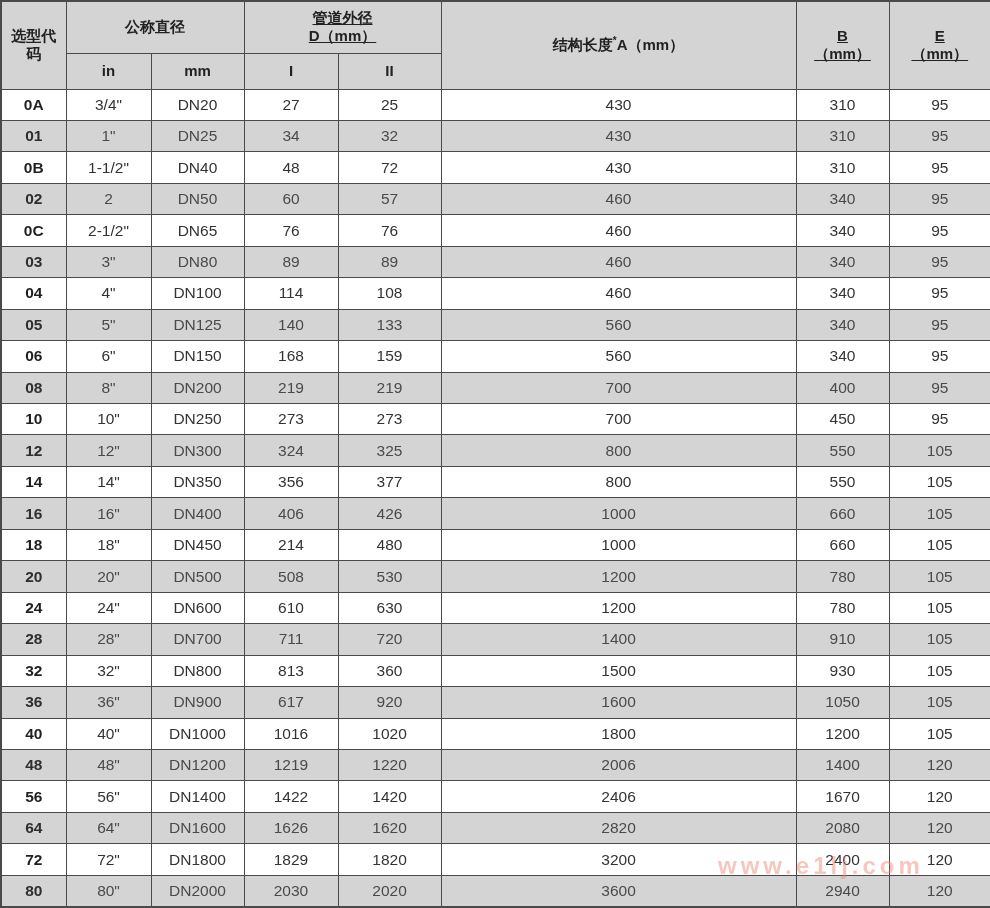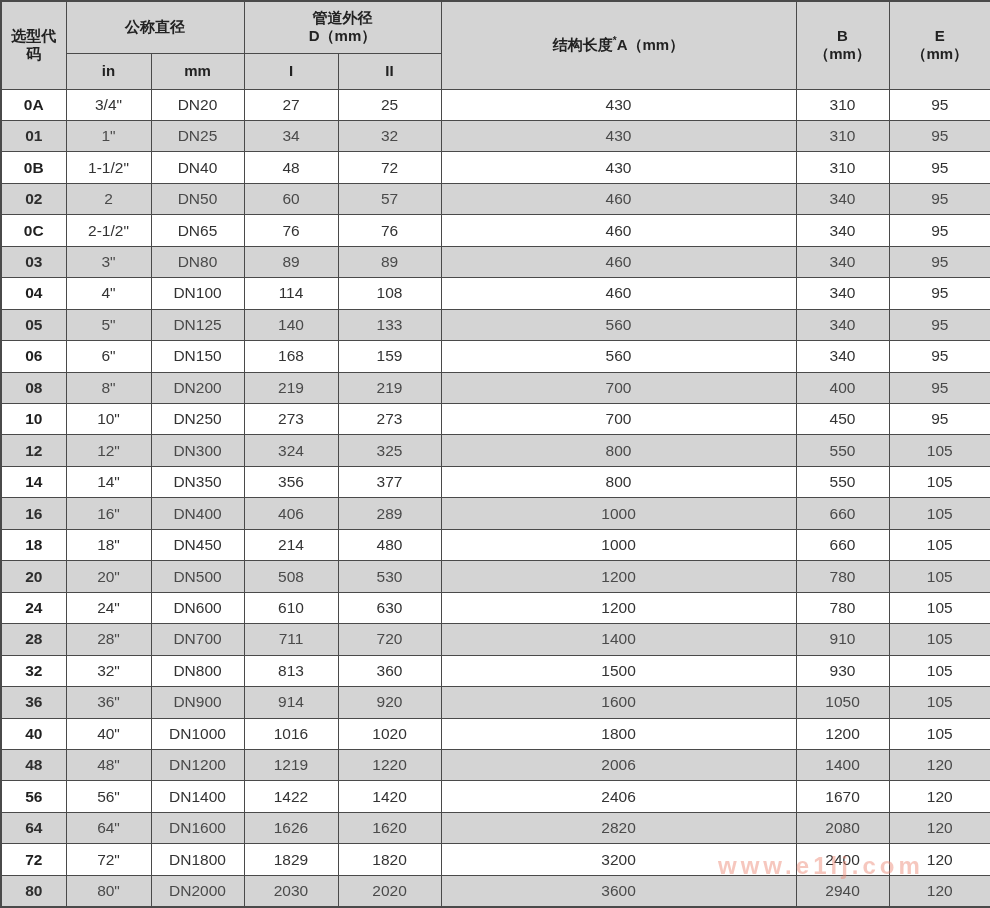--- a/index.html
+++ b/index.html
@@ -57,21 +57,21 @@
   }
   .spec-table tbody tr.stripe td {
     background: var(--stripe);
     color: var(--stripe-text);
   }
   .spec-table tbody td.code {
     font-weight: bold;
     color: #1f1f1f;
   }
   .spec-table tbody tr.stripe td.code { color: #2e2e2e; }
-  .hdr-line { display: block; }
+  .hdr-line { display: block; text-decoration: underline; }
   sup.star { font-size: 10px; vertical-align: super; }
   .watermark {
     position: absolute;
     right: -8px;
     top: 852px;
     width: 280px;
     font-size: 24px;
     font-weight: bold;
     letter-spacing: 4px;
     color: var(--watermark);
@@ -251,21 +251,21 @@
           <td>377</td>
           <td>800</td>
           <td>550</td>
           <td>105</td>
         </tr>
         <tr class="stripe">
           <td class="code">16</td>
           <td>16"</td>
           <td>DN400</td>
           <td>406</td>
-          <td>289</td>
+          <td>426</td>
           <td>1000</td>
           <td>660</td>
           <td>105</td>
         </tr>
         <tr>
           <td class="code">18</td>
           <td>18"</td>
           <td>DN450</td>
           <td>214</td>
           <td>480</td>
@@ -310,21 +310,21 @@
           <td>813</td>
           <td>360</td>
           <td>1500</td>
           <td>930</td>
           <td>105</td>
         </tr>
         <tr class="stripe">
           <td class="code">36</td>
           <td>36"</td>
           <td>DN900</td>
-          <td>914</td>
+          <td>617</td>
           <td>920</td>
           <td>1600</td>
           <td>1050</td>
           <td>105</td>
         </tr>
         <tr>
           <td class="code">40</td>
           <td>40"</td>
           <td>DN1000</td>
           <td>1016</td>

